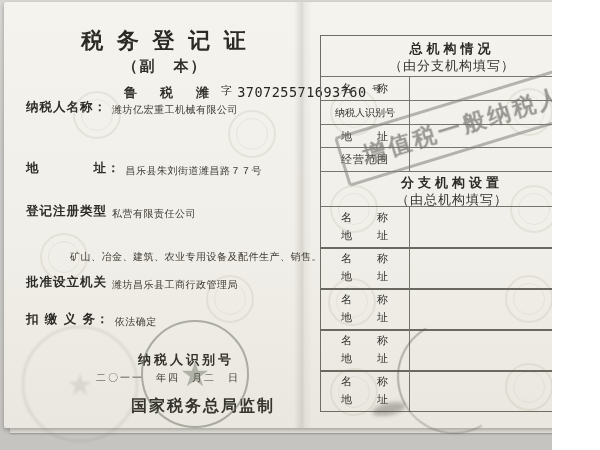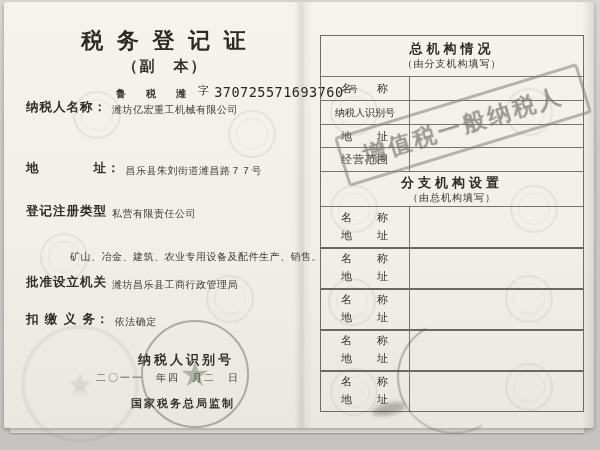--- a/index.html
+++ b/index.html
@@ -1,17 +1,17 @@
 <!DOCTYPE html>
 <html><head>
 <meta charset="utf-8">
 <style>
   html,body{margin:0;padding:0;}
   .photo{
-    position:relative;width:600px;height:450px;overflow:hidden;
+    position:relative;width:552px;height:450px;overflow:hidden;
     background:linear-gradient(180deg,#d8d7d4 0%,#cccbc8 30%,#c5c4c1 100%);
     font-family:"DejaVu Serif","Liberation Serif",serif;
     color:#33312c;
   }
   .booklet{
     position:absolute;left:4px;top:2px;width:590px;height:426px;
     background:linear-gradient(180deg,#f4f3ee 0%,#f1efe9 55%,#eae7e0 100%);
     border-radius:2px;box-shadow:0 2px 4px rgba(0,0,0,0.28);
   }
   .page-stack{position:absolute;left:10px;top:428px;width:574px;height:5px;
@@ -26,33 +26,33 @@
   .med{position:absolute;border:2px solid rgba(176,172,150,0.38);border-radius:50%;
     width:44px;height:44px;opacity:0.55;}
   .med::after{content:"";position:absolute;inset:6px;border:1.5px solid rgba(176,172,150,0.34);border-radius:50%;}
 
   
   .lp-title{position:absolute;left:45px;top:26px;width:240px;text-align:center;
     font-size:22px;font-weight:700;letter-spacing:3px;color:#2c2a25;}
   .lp-subtitle{position:absolute;left:45px;top:57px;width:240px;text-align:center;
     font-size:15px;font-weight:700;letter-spacing:2px;}
   .lp-serial{position:absolute;left:116px;top:82px;white-space:nowrap;}
-  .serial-prefix{font-size:10px;font-weight:700;letter-spacing:5px;}
+  .serial-prefix{font-size:13px;font-weight:700;letter-spacing:5px;margin-left:8px;}
   .serial-char{font-size:11px;position:relative;top:-3px;margin-left:2px;}
   .serial-num{font-size:13.5px;font-family:"DejaVu Sans Mono","Liberation Mono",monospace;letter-spacing:0.5px;color:#262521;}
   .serial-suffix{font-size:9px;position:relative;top:-5px;}
   .field{position:absolute;left:26px;white-space:nowrap;}
   .flabel{font-size:12.5px;font-weight:600;letter-spacing:1px;color:#2e2c27;}
   .fvalue{font-size:10px;color:#3e3b34;position:relative;top:2px;letter-spacing:0.5px;}
   .f0{top:96px}.f1{top:134px}.f2{top:157px}.f3{top:200px}.f4{top:236px}
   .f4v{position:absolute;left:70px;top:250px;font-size:10px;color:#3e3b34;letter-spacing:0.5px;}
   .f5{top:271px}.f6{top:308px}
   .lp-issuer{position:absolute;left:138px;top:351px;font-size:13px;font-weight:700;letter-spacing:3px;}
   .lp-date{position:absolute;left:96px;top:371px;font-size:10px;letter-spacing:2px;color:#3a3832;}
-  .lp-footer{position:absolute;left:131px;top:396px;font-size:11px;font-weight:600;letter-spacing:2px;color:#36342e;}
+  .lp-footer{position:absolute;left:131px;top:396px;font-size:16px;font-weight:600;letter-spacing:2px;color:#36342e;}
 
   
   .seal-main{position:absolute;left:141px;top:320px;width:104px;height:104px;border-radius:50%;
     border:2.5px solid rgba(105,110,95,0.50);display:flex;align-items:center;justify-content:center;
     filter:blur(0.4px);z-index:6;}
   .seal-main .star{font-size:34px;color:rgba(105,110,95,0.45);font-family:"DejaVu Sans",sans-serif;}
   .seal-faint{position:absolute;left:22px;top:326px;width:112px;height:112px;border-radius:50%;
     border:2px solid rgba(150,148,138,0.25);display:flex;align-items:center;justify-content:center;
     filter:blur(0.8px);z-index:5;}
   .seal-faint .star{font-size:30px;color:rgba(150,148,138,0.22);font-family:"DejaVu Sans",sans-serif;}
@@ -63,21 +63,21 @@
     background:rgba(70,70,64,0.35);filter:blur(2px);transform:rotate(-12deg);z-index:6;}
 
   
   .rp-table{position:absolute;left:320px;top:35px;width:262px;height:375px;
     border:1.5px solid #6e6d64;z-index:2;}
   .hl{position:absolute;left:0;right:0;height:1px;background:#76756c;}
   .hl.thick{height:1.5px;background:#6a695f;}
   .vl{position:absolute;left:88px;width:1px;background:#76756c;}
   .rp-head{position:absolute;left:0;right:0;text-align:center;font-weight:700;
     font-size:13px;letter-spacing:4px;color:#2d2b26;}
-  .rp-sub{position:absolute;left:0;right:0;text-align:center;font-size:10px;letter-spacing:1px;color:#34322c;}
+  .rp-sub{position:absolute;left:0;right:0;text-align:center;font-size:13px;letter-spacing:1px;color:#34322c;}
   .rl{position:absolute;left:0;width:88px;text-align:center;font-size:11px;letter-spacing:1px;color:#2f2e29;}
   .rl.small{font-size:10px;letter-spacing:0;}
   .bgrp{position:absolute;left:0;width:88px;height:41px;}
   .bgrp .bn{position:absolute;left:0;width:88px;top:4px;text-align:center;font-size:11px;letter-spacing:1px;}
   .bgrp .ba{position:absolute;left:0;width:88px;top:22px;text-align:center;font-size:11px;letter-spacing:1px;}
 
   
   .vat-stamp{position:absolute;left:336px;top:99px;width:248px;height:46px;
     border:3px solid rgba(128,127,122,0.55);border-radius:4px;
     display:flex;align-items:center;justify-content:center;

